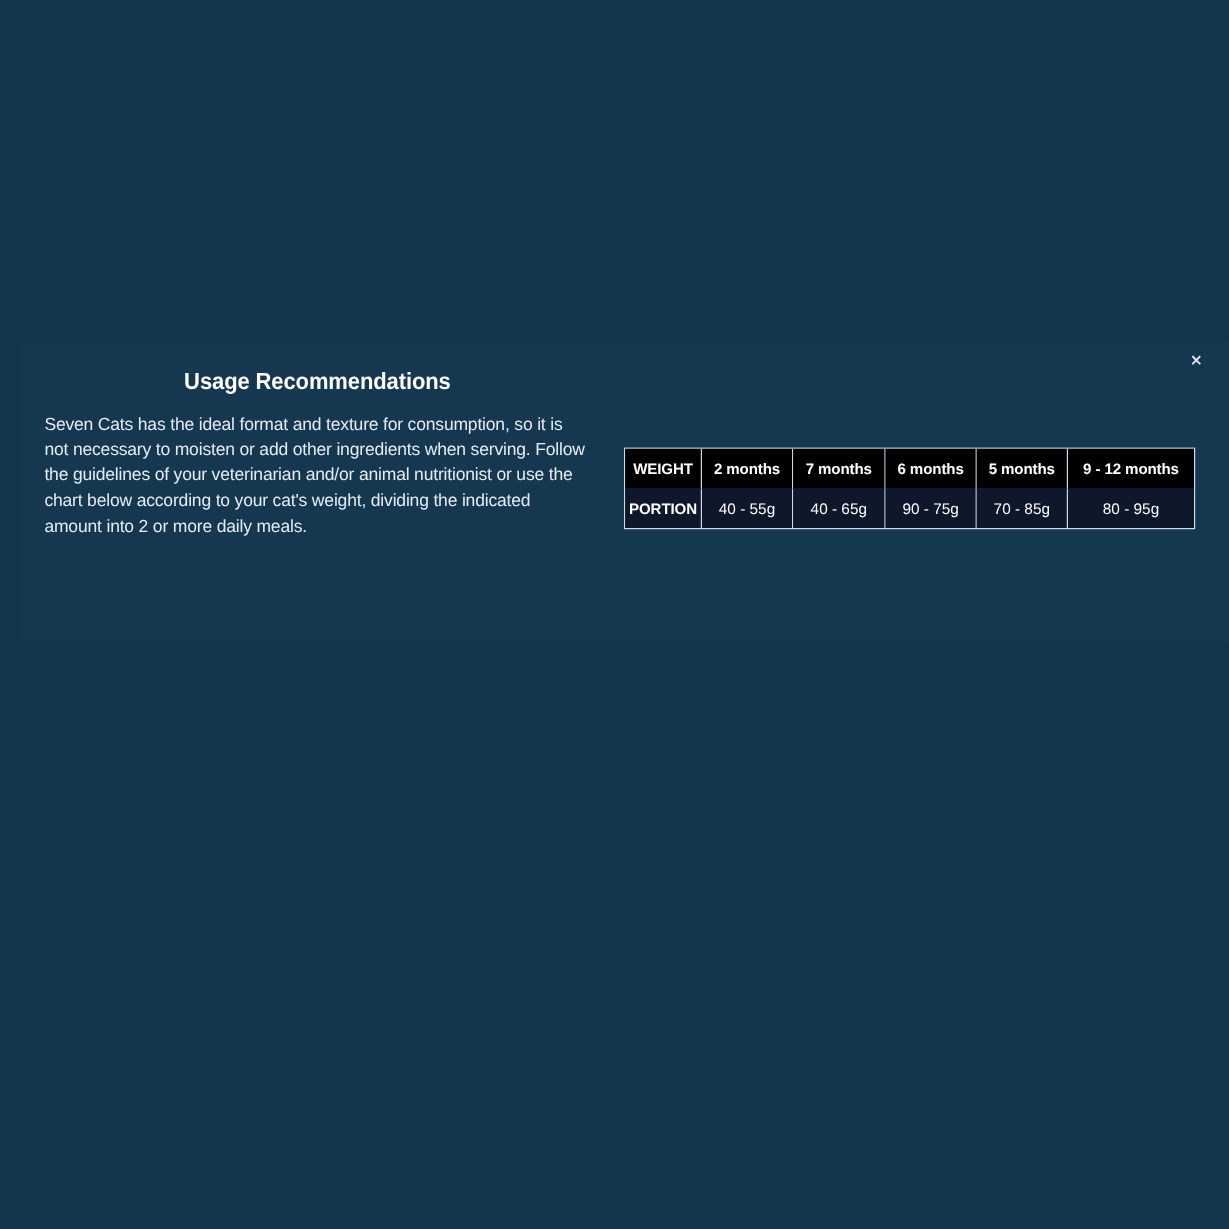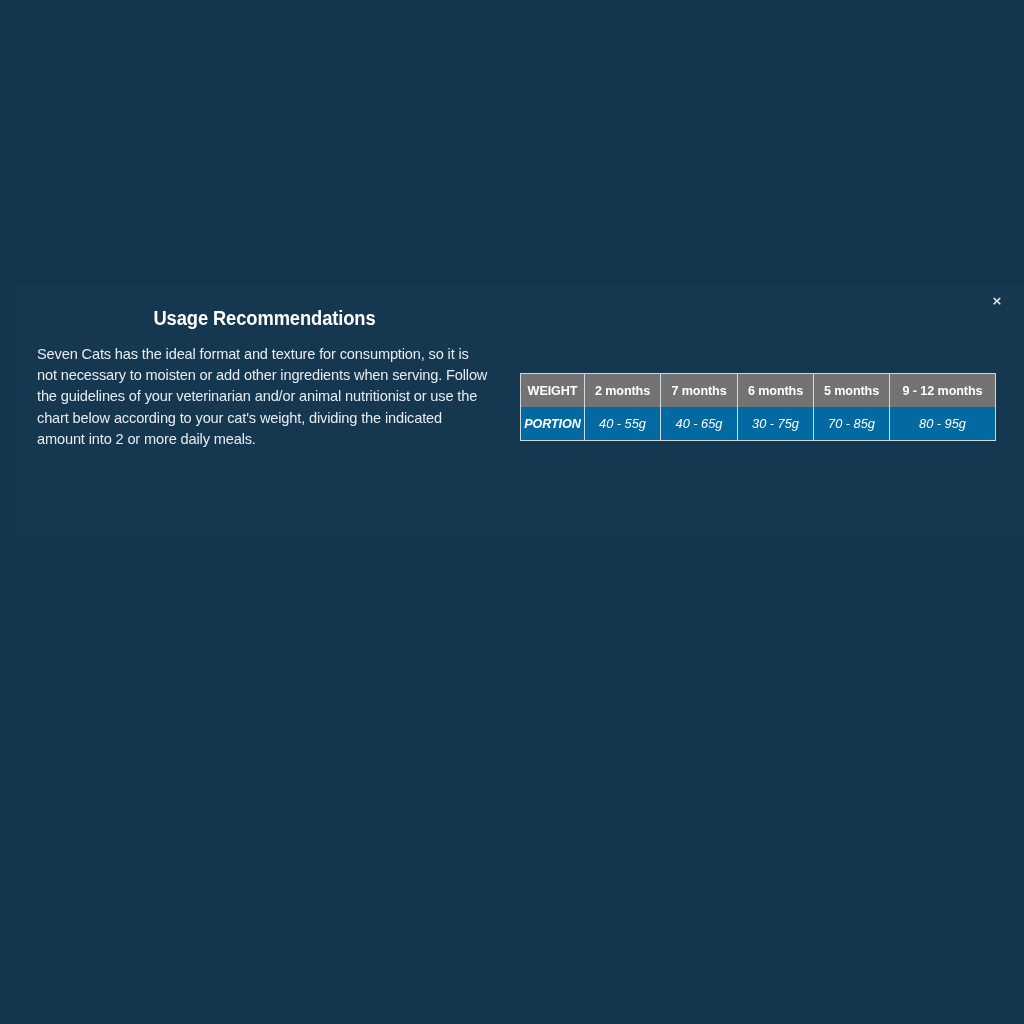--- a/index.html
+++ b/index.html
@@ -111,29 +111,28 @@
     padding: 0 3px;
   }
   table.feed-table tr:last-child td { border-bottom: none; }
   table.feed-table td:last-child { border-right: none; }
 
   table.feed-table thead td {
     font-size: 12.6px;
     font-weight: 700;
     letter-spacing: -0.1px;
     font-family: "Liberation Sans Narrow", "Liberation Sans", sans-serif;
-    background: #737373;
+    background: #000000;
   }
   table.feed-table tbody td {
     font-size: 12.8px;
     font-weight: 400;
     letter-spacing: 0px;
     font-family: "Liberation Sans Narrow", "Liberation Sans", sans-serif;
-    background: #0369a1;
-    font-style: italic;
+    background: #0f172a;
   }
   table.feed-table .rowhead {
     font-weight: 700;
     font-size: 12.6px;
     letter-spacing: -0.1px;
     font-family: "Liberation Sans Narrow", "Liberation Sans", sans-serif;
   }
 
   
   col.c0 { width: 64px; }
@@ -178,21 +177,21 @@
             <td>6 months</td>
             <td>5 months</td>
             <td>9 - 12 months</td>
           </tr>
         </thead>
         <tbody>
           <tr>
             <td class="rowhead">PORTION</td>
             <td>40 - 55g</td>
             <td>40 - 65g</td>
-            <td>30 - 75g</td>
+            <td>90 - 75g</td>
             <td>70 - 85g</td>
             <td>80 - 95g</td>
           </tr>
         </tbody>
       </table>
     </div>
 
   </div>
 </div>
 

